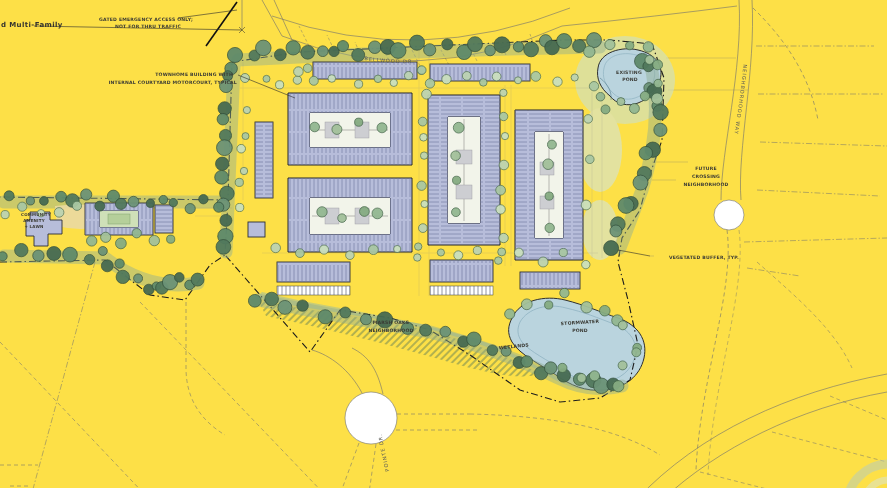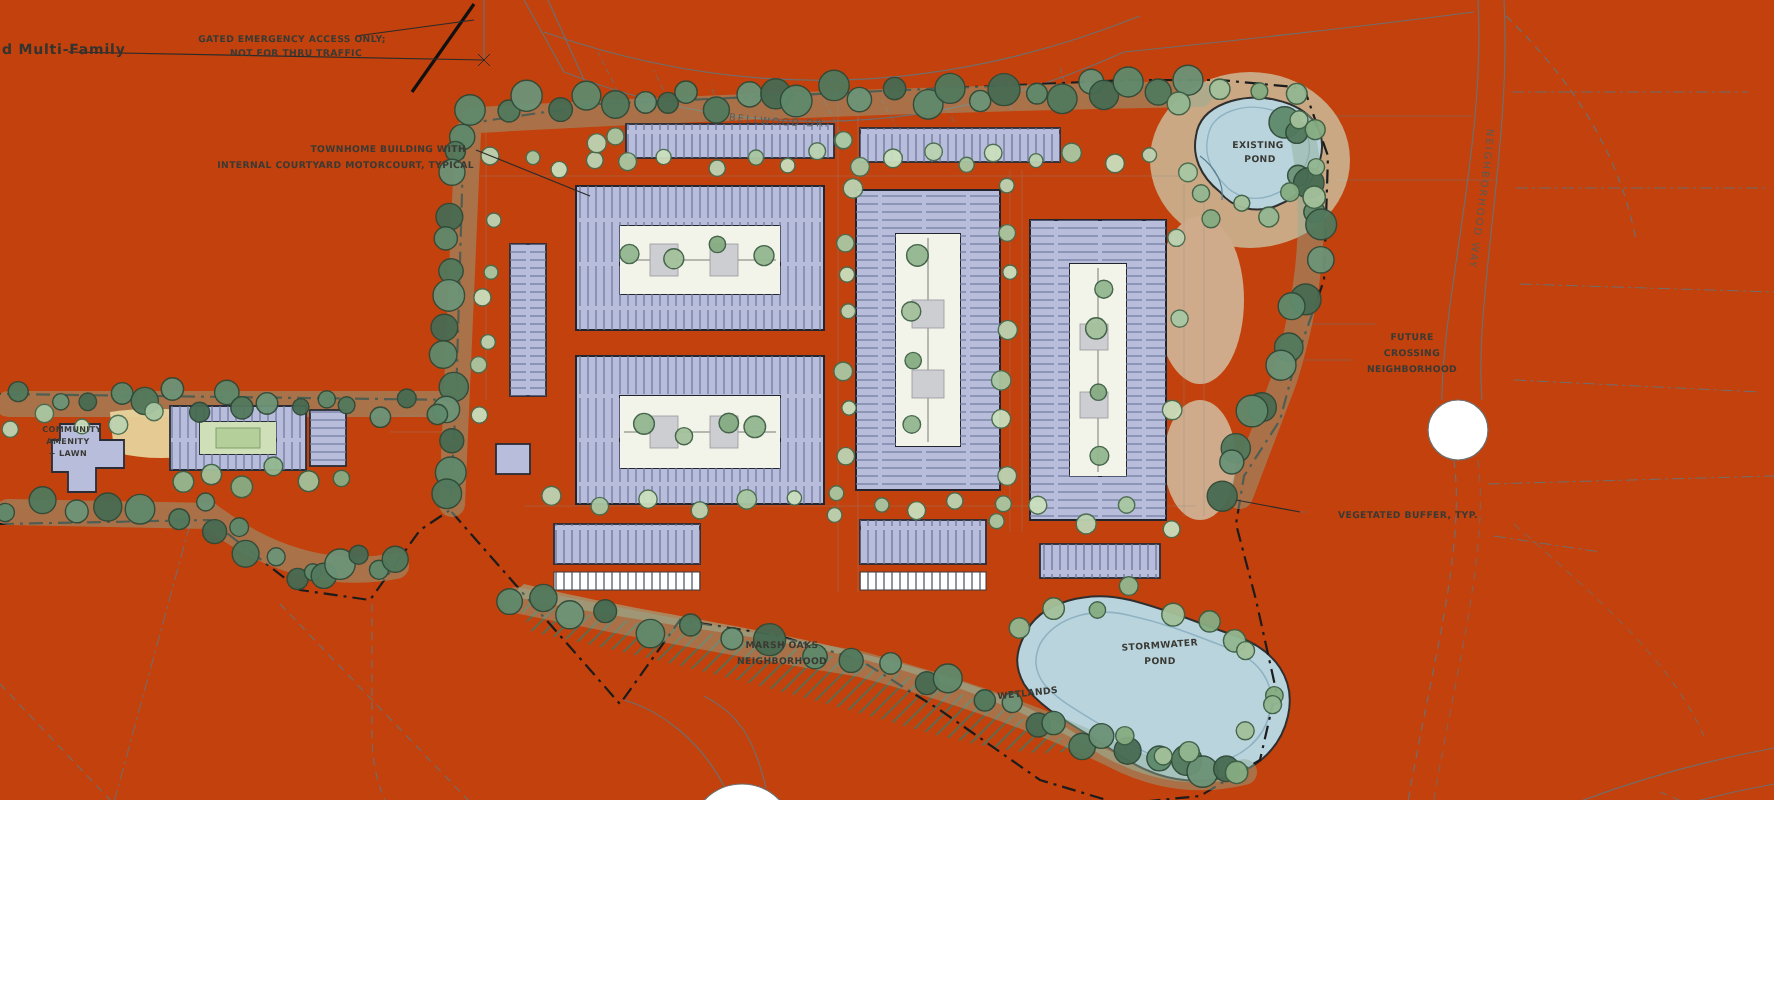--- a/index.html
+++ b/index.html
@@ -1,16 +1,16 @@
 <!DOCTYPE html>
 <html><head>
 <meta charset="utf-8">
 <style>
   html,body{margin:0;padding:0;background:#fff;}
-  .stage{position:relative;width:887px;height:400px;overflow:hidden;background:#c2410c;}
+  .stage{position:relative;width:887px;height:488px;overflow:hidden;background:#fde047;}
   svg{display:block}
   .lbl{font:600 5.5px "DejaVu Sans",sans-serif;fill:#33332f;letter-spacing:.4px;text-anchor:middle}
   .lbl-sm{font:600 4.6px "DejaVu Sans",sans-serif;fill:#3a3a34;letter-spacing:.2px;text-anchor:middle}
   .lbl-left{text-anchor:start}
   .lbl-right{text-anchor:end}
   .road-lbl{font:500 5px "DejaVu Sans",sans-serif;fill:#5a5a55;letter-spacing:1px;text-anchor:middle}
   .title-text{font:400 14px "DejaVu Serif",serif;fill:#45453f;letter-spacing:.6px}
 </style>
 </head>
 <body>

